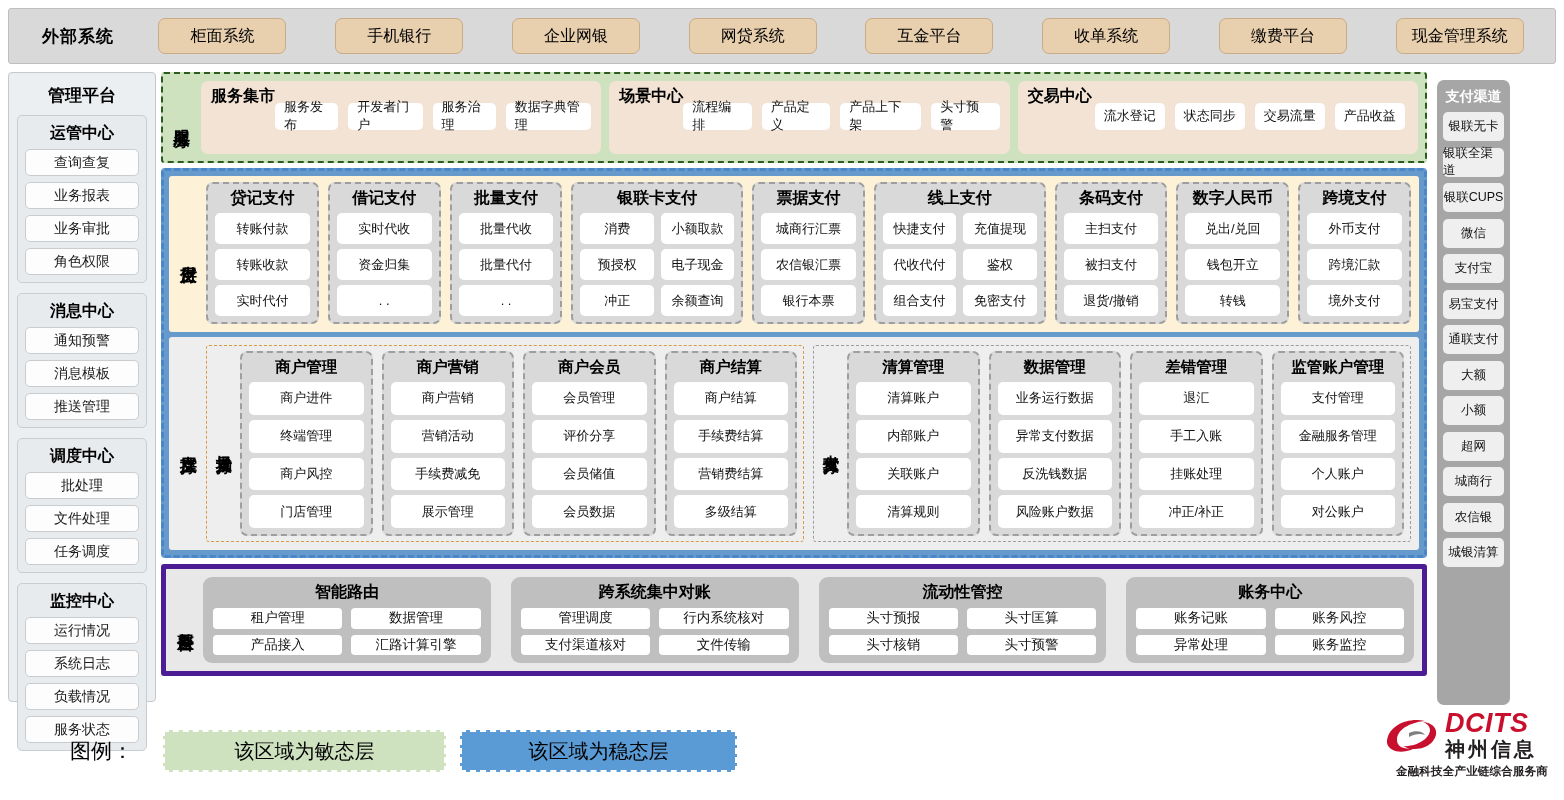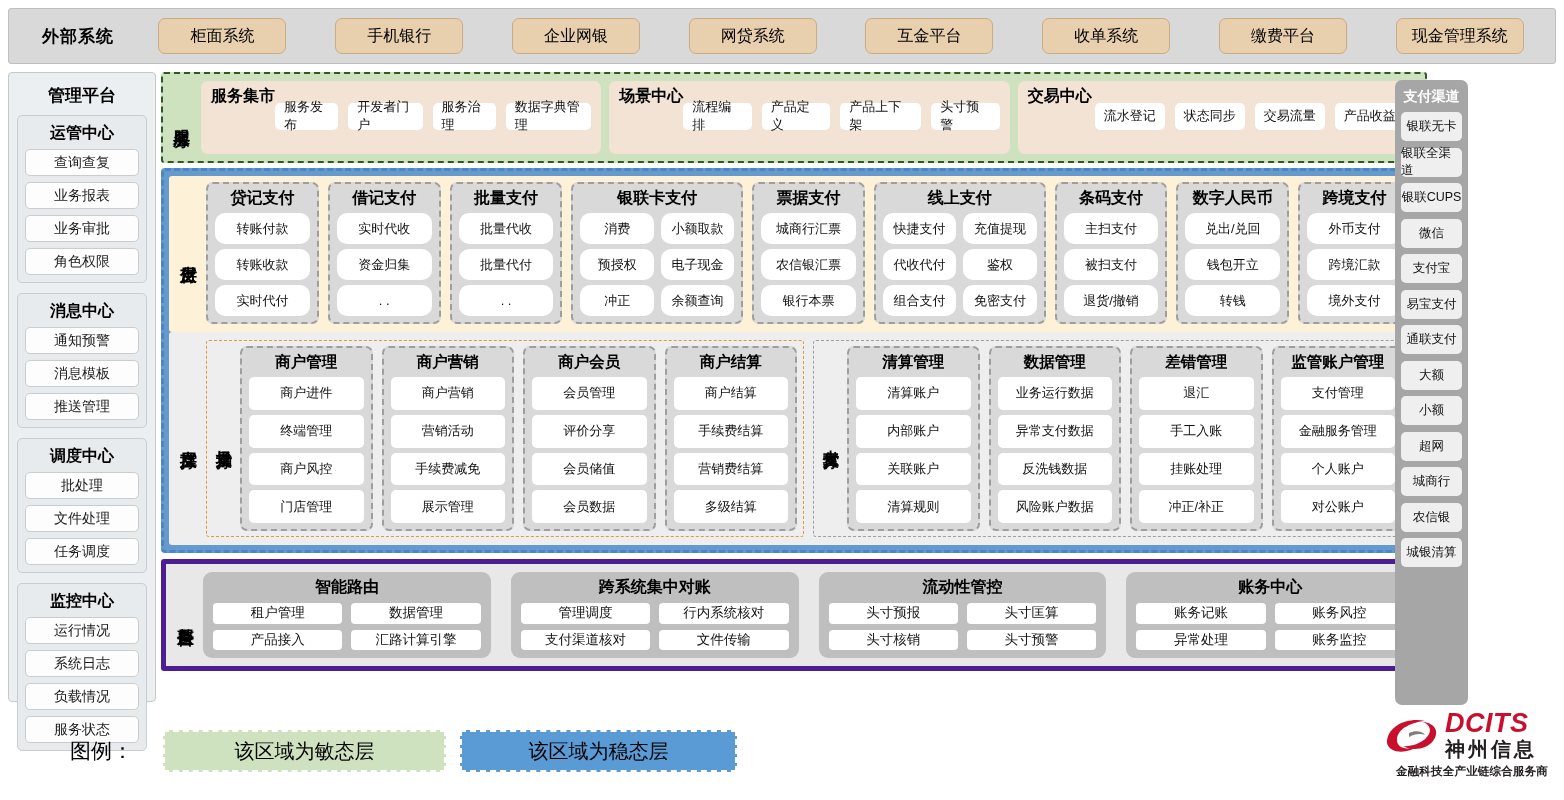--- a/index.html
+++ b/index.html
@@ -42,21 +42,21 @@
   .ls-group-title { font-size: 16px; font-weight: bold; text-align: center; padding: 3px 0 5px; color: #000; }
   .ls-item {
     background: #fdfdfd; border: 1px solid #c9cdd0; border-radius: 5px;
     height: 27px; display: flex; align-items: center; justify-content: center;
     font-size: 14px; color: #1a1a1a; margin-bottom: 6px;
   }
   .ls-item:last-child { margin-bottom: 0; }
 
   
   .right-sidebar {
-    position: absolute; left: 1395px; top: 80px; width: 73px; height: 625px;
+    position: absolute; left: 1437px; top: 80px; width: 73px; height: 625px;
     background: #a6a6a6; border-radius: 7px; padding: 5px 6px;
   }
   .rs-title { font-size: 14px; font-weight: bold; color: #ffffff; text-align: center; padding: 3px 0 6px; }
   .rs-item {
     background: #efefef; border-radius: 5px; height: 29px;
     display: flex; align-items: center; justify-content: center;
     font-size: 12.5px; color: #111; margin-bottom: 6.5px;
   }
 
   
@@ -98,29 +98,29 @@
   .pay-cols { flex: 1; display: flex; gap: 9px; margin-left: 6px; }
   .pay-group {
     background: #d9d9d9; border: 2px dashed #9e9e9e; border-radius: 7px;
     padding: 3px 7px 6px; display: flex; flex-direction: column; flex: 1;
   }
   .pay-group.wide { flex: 1.62; }
   .pay-group-title { text-align: center; font-size: 16px; font-weight: bold; color: #000; padding: 1px 0 4px; }
   .pay-rows { display: flex; flex-direction: column; gap: 5px; flex: 1; }
   .pay-row { display: flex; gap: 7px; flex: 1; }
   .pay-chip {
-    background: #ffffff; border-radius: 10px; flex: 1;
+    background: #ffffff; border-radius: 5px; flex: 1;
     display: flex; align-items: center; justify-content: center;
     font-size: 13px; color: #111;
   }
 
   
   .support-layer {
     background: #eeeeee; border-radius: 3px; display: flex; align-items: stretch;
-    padding: 8px 8px; height: 213px;
+    padding: 8px 8px; margin-top: 5px; height: 213px;
   }
   .sup-half {
     flex: 1; display: flex; align-items: stretch; padding: 5px 6px;
   }
   .sup-half.scene { border: 1px dashed #d99a45; border-radius: 3px; margin-left: 6px; }
   .sup-half.paysup { border: 1px dashed #9e9e9e; border-radius: 3px; margin-left: 9px; }
   .sup-cols { flex: 1; display: flex; gap: 9px; margin-left: 6px; }
   .sup-group {
     background: #d9d9d9; border: 2px dashed #9e9e9e; border-radius: 7px;
     padding: 3px 7px 6px; display: flex; flex-direction: column; flex: 1;

